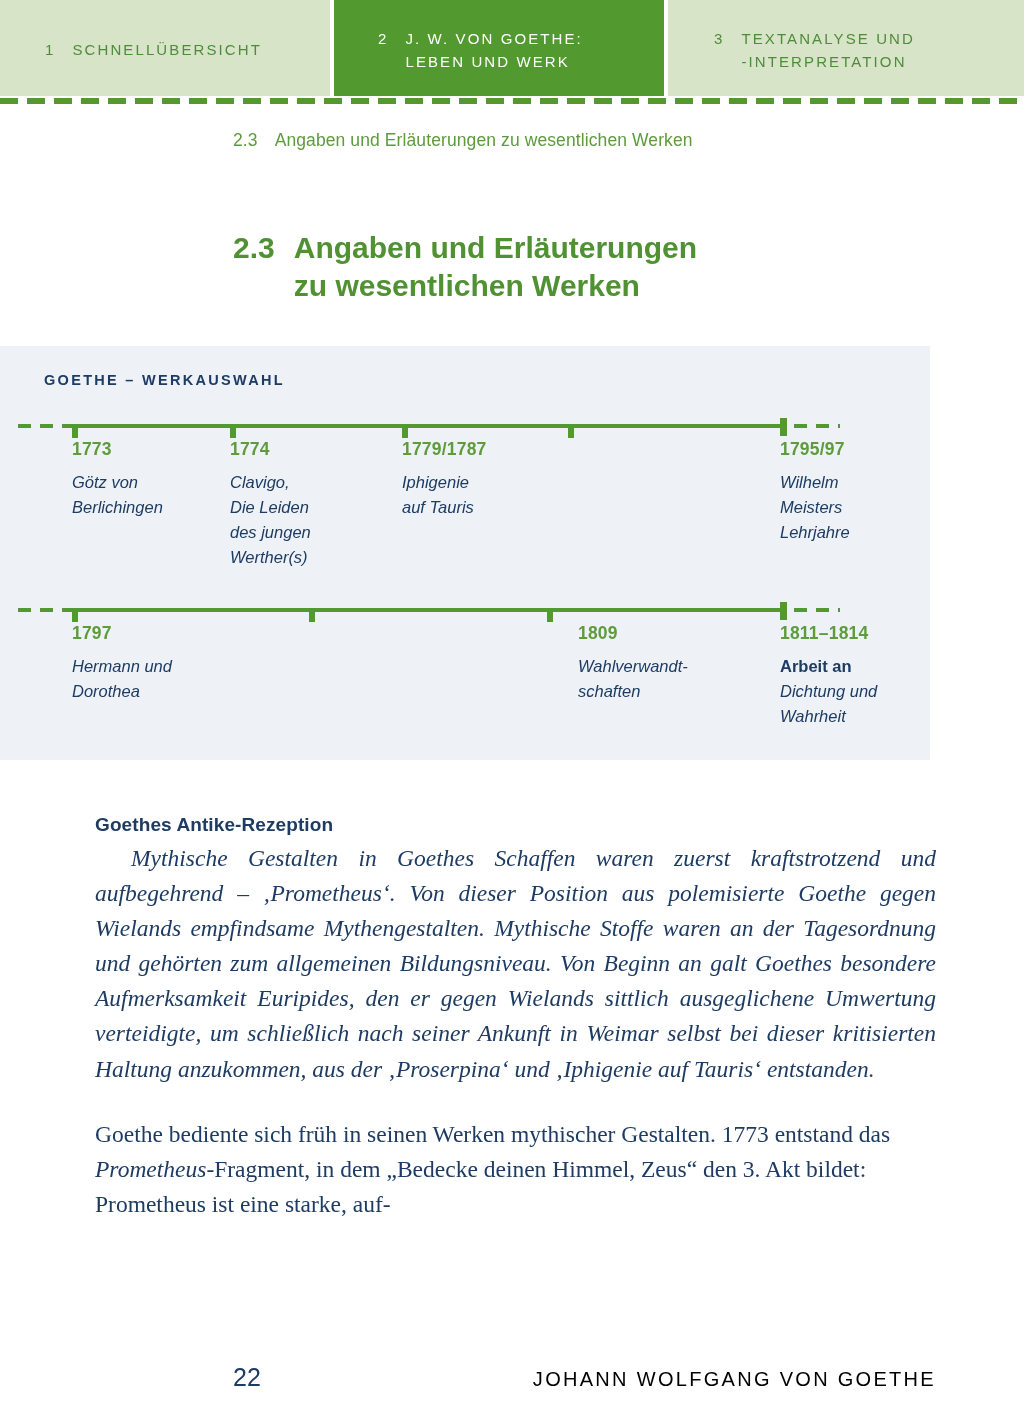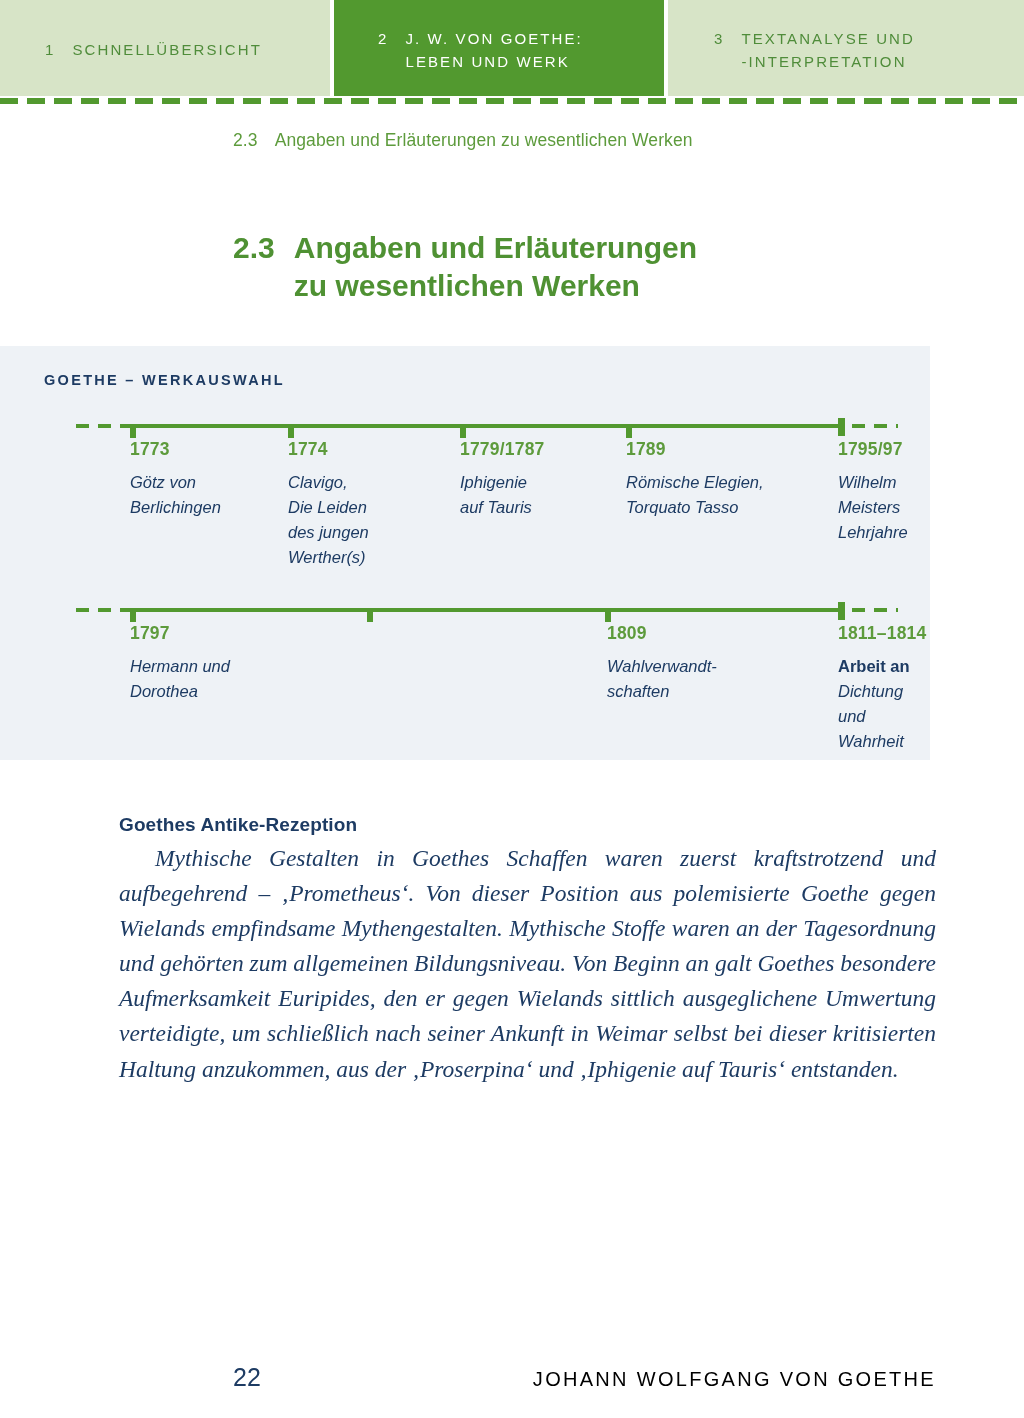--- a/index.html
+++ b/index.html
@@ -107,23 +107,22 @@
     color: #1d3b63;
     font-size: 14.5px;
     font-weight: bold;
     letter-spacing: 2.3px;
     margin-bottom: 29px;
   }
 
   
   .timeline {
     position: relative;
-    padding-left: 44px;
+    padding-left: 18px;
     padding-right: 24px;
-    margin-left: 32px;
   }
   .timeline + .timeline { margin-top: 32px; }
 
   .tl-axis {
     position: relative;
     height: 20px;
   }
   .tl-dash-left, .tl-dash-right {
     position: absolute;
     top: 7px;
@@ -177,21 +176,21 @@
     white-space: pre-line;
   }
   .tl-work-prefix {
     font-style: normal;
     font-weight: bold;
     display: block;
   }
 
   
   .content {
-    padding-left: 119px;
+    padding-left: 95px;
     padding-right: 88px;
     margin-top: 40px;
   }
   .section-heading {
     margin-top: 54px;
     color: #1d3b63;
     font-size: 19px;
     font-weight: bold;
     letter-spacing: 0.1px;
   }
@@ -302,25 +301,20 @@
           <div class="tl-work">Clavigo,
 Die Leiden
 des jungen
 Werther(s)</div>
         </div>
         <div class="tl-item" style="left: 384px;">
           <div class="tl-year">1779/1787</div>
           <div class="tl-work">Iphigenie
 auf Tauris</div>
         </div>
-        <div class="tl-item" style="left: 550px;">
-          <div class="tl-year">1789</div>
-          <div class="tl-work">Römische Elegien,
-Torquato Tasso</div>
-        </div>
         <div class="tl-item" style="left: 762px;">
           <div class="tl-year">1795/97</div>
           <div class="tl-work">Wilhelm
 Meisters
 Lehrjahre</div>
         </div>
       </div>
   </div>
 
   <div class="timeline">
@@ -332,35 +326,36 @@
         <div class="tl-tick" style="left: 291px;"></div>
         <div class="tl-tick" style="left: 529px;"></div>
         <div class="tl-tick tl-tick-end" style="left: 762px;"></div>
       </div>
     <div class="tl-items" style="height: 105px;">
         <div class="tl-item" style="left: 54px;">
           <div class="tl-year">1797</div>
           <div class="tl-work">Hermann und
 Dorothea</div>
         </div>
-        <div class="tl-item" style="left: 531px;">
+        <div class="tl-item" style="left: 560px;">
           <div class="tl-year">1809</div>
           <div class="tl-work">Wahlverwandt-
 schaften</div>
         </div>
         <div class="tl-item" style="left: 762px;">
           <div class="tl-year">1811–1814</div>
           <div class="tl-work"><span class="tl-work-prefix">Arbeit an</span>Dichtung und
 Wahrheit</div>
         </div>
       </div>
   </div>
 </div>
 
 <div class="content">
   <div class="section-heading">Goethes Antike-Rezeption</div>
   <p class="para para-italic">Mythische Gestalten in Goethes Schaffen waren zuerst kraftstrotzend und aufbegehrend – ‚Prometheus‘. Von dieser Position aus polemisierte Goethe gegen Wielands empfindsame Mythengestalten. Mythische Stoffe waren an der Tagesordnung und gehörten zum allgemeinen Bildungsniveau. Von Beginn an galt Goethes besondere Aufmerksamkeit Euripides, den er gegen Wielands sittlich ausgeglichene Umwertung verteidigte, um schließlich nach seiner Ankunft in Weimar selbst bei dieser kritisierten Haltung anzukommen, aus der ‚Proserpina‘ und ‚Iphigenie auf Tauris‘ entstanden.</p>
+  <p class="para para-roman"><span>Goethe bediente sich früh in seinen Werken mythischer Gestalten. 1773 entstand das </span><em>Prometheus</em><span>-Fragment, in dem „Bedecke deinen Himmel, Zeus“ den 3. Akt bildet: Prometheus ist eine starke, auf-</span></p>
 </div>
 
 <div class="footer">
   <span class="footer-page">22</span>
   <span class="footer-title">JOHANN WOLFGANG VON GOETHE</span>
 </div>
 
 </body></html>

